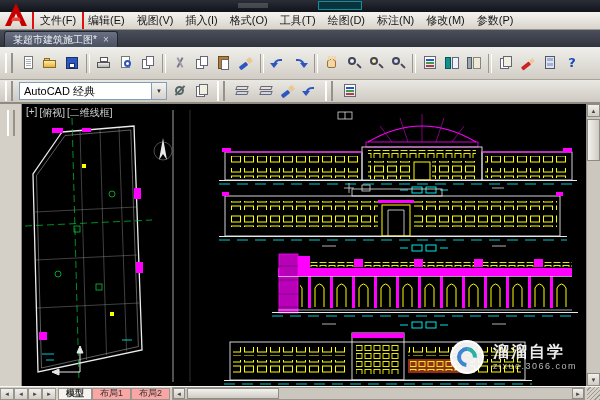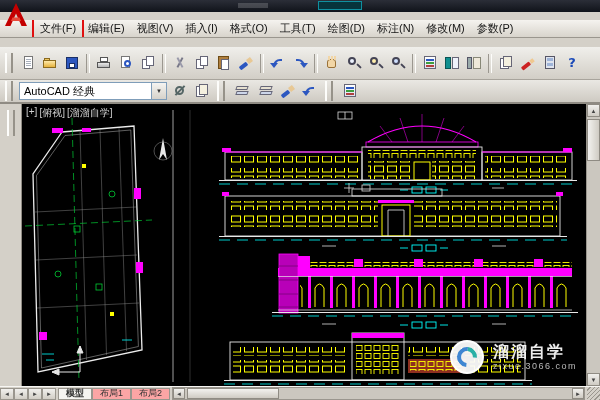--- a/index.html
+++ b/index.html
@@ -7,21 +7,21 @@
        font-family:"Liberation Sans","DejaVu Sans",sans-serif;-webkit-font-smoothing:antialiased}
   #app{position:absolute;left:0;top:0;width:600px;height:400px;overflow:hidden}
 
   
   .titlebar{position:absolute;left:0;top:0;width:600px;height:12px;background:linear-gradient(#2b2e38,#10131a)}
   .tb-glow{position:absolute;left:238px;top:3px;width:30px;height:5px;background:rgba(255,255,255,.18)}
   .tb-box{position:absolute;left:318px;top:1px;width:44px;height:9px;background:#07333b;border:1px solid #0f8f9f;box-sizing:border-box}
   .logo{position:absolute;left:2px;top:1px;width:28px;height:27px;z-index:40}
 
   
-  .menubar{position:absolute;left:0;top:20px;width:600px;height:18px;box-sizing:border-box;
+  .menubar{position:absolute;left:0;top:12px;width:600px;height:18px;box-sizing:border-box;
            background:linear-gradient(#f5f3ef,#d8d4cc);border-bottom:1px solid #9a968e;
            display:flex;align-items:center;padding-left:34px;white-space:nowrap;overflow:hidden}
   .menu-item{padding:1px 6px;font-size:11px;color:#141414}
   .menu-item.hl{box-shadow:0 0 0 2px #e01010}
 
   
   .filetabs{position:absolute;left:0;top:30px;width:600px;height:17px;background:linear-gradient(#4a4f5c,#30343d);display:flex;align-items:flex-end}
   .ftab{display:flex;align-items:center;gap:6px;height:15px;padding:0 8px;margin-left:4px;
         background:linear-gradient(#6b7184,#49505f);border:1px solid #22252b;border-bottom:none;
         border-radius:3px 3px 0 0;color:#eef0f6;font-size:10px;white-space:nowrap}
@@ -165,20 +165,26 @@
       <span class="menu-item">视图(V)</span>
       <span class="menu-item">插入(I)</span>
       <span class="menu-item">格式(O)</span>
       <span class="menu-item">工具(T)</span>
       <span class="menu-item">绘图(D)</span>
       <span class="menu-item">标注(N)</span>
       <span class="menu-item">修改(M)</span>
       <span class="menu-item">参数(P)</span>
     </div>
 
+  <div class="filetabs">
+    <div class="ftab">
+      <span>某超市建筑施工图*</span>
+      <span class="close">×</span>
+    </div>
+  </div>
 
   <div class="toolbar1">
     <div class="tgrip"></div>
     <div class="ticons">
         <span class="tbtn">
           <i class="ic ic-page"></i>
         </span>
         <span class="tbtn">
           <i class="ic ic-folder"></i>
         </span>
@@ -444,21 +450,21 @@
         <rect x="340" y="81" width="8" height="6"></rect>
         <rect x="316" y="8" width="14" height="7"></rect>
           <path d="M323,8 v7"></path>
         <path d="M470,84 h12 M300,142 h14 M470,142 h14 M300,220 h14 M470,220 h14"></path>
       </g>
     </svg>
 
     <div class="vp-label">
         <span class="vpseg">[+]</span>
         <span class="vpseg">[俯视]</span>
-        <span class="vpseg">[溜溜自学]</span>
+        <span class="vpseg">[二维线框]</span>
       </div>
 
     <div class="watermark">
       <div class="wm-logo"></div>
       <div class="wm-text">
         <div class="wm-brand">溜溜自学</div>
         <div class="wm-url">zixue.3066.com</div>
       </div>
     </div>
   </div>

